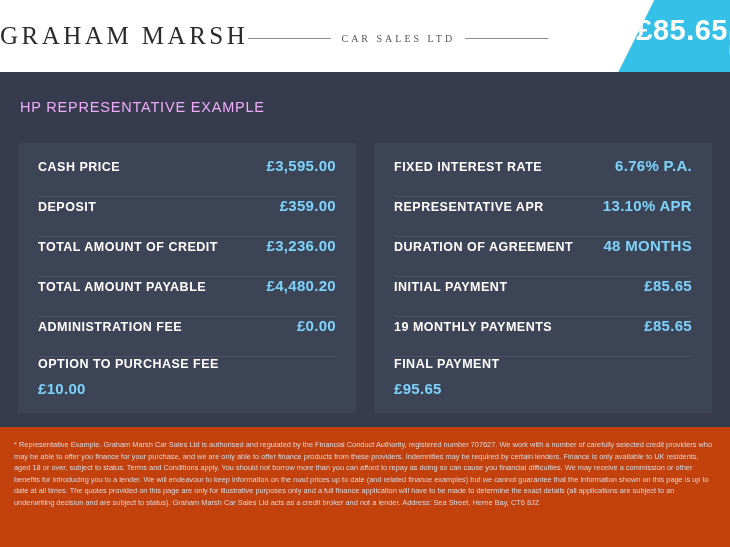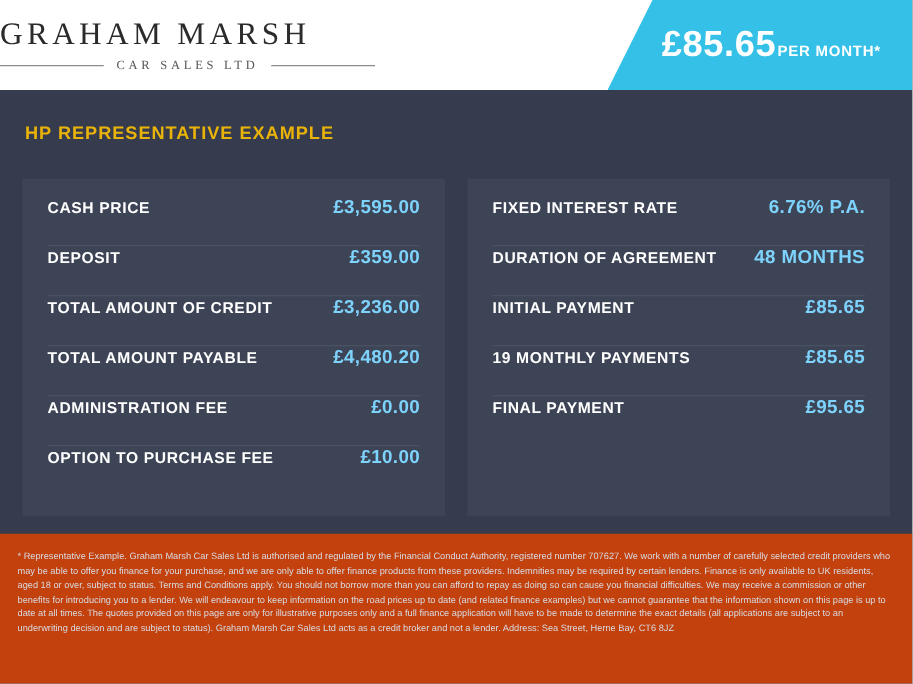--- a/index.html
+++ b/index.html
@@ -21,22 +21,21 @@
   .header {
     position: relative;
     height: 72px;
     background: #ffffff;
     display: flex;
     align-items: stretch;
   }
   .brand {
     flex: 1;
     display: flex;
-    flex-direction: column;
-    align-items: flex-start;
+    align-items: center;
     justify-content: center;
     padding-right: 70px;
   }
   .brand-name {
     font-family: "Liberation Serif", serif;
     font-size: 25px;
     letter-spacing: 3.5px;
     color: #2b2b2b;
     font-weight: normal;
     white-space: nowrap;
@@ -84,44 +83,44 @@
     padding-bottom: 2px;
   }
 
   
   .body-area {
     position: relative;
     padding: 0 18px;
     height: 355px;
   }
   .section-title {
-    color: #eab308;
+    color: #f0abfc;
     font-size: 14.5px;
-    font-weight: bold;
+    font-weight: normal;
     letter-spacing: 0.8px;
     padding: 27px 2px 0 2px;
   }
   .panels {
     display: flex;
     gap: 18px;
     margin-top: 28px;
   }
   .panel {
     flex: 1;
     background: #3d4456;
     padding: 14px 20px 16px 20px;
   }
   .row {
     display: flex;
     align-items: baseline;
     justify-content: space-between;
     height: 40px;
     border-bottom: 1px solid #4a5163;
   }
-  .row:last-child { border-bottom: none; }
+  .row:last-child { border-bottom: none; flex-direction: column; }
   .row-label {
     color: #ffffff;
     font-size: 12.5px;
     font-weight: bold;
     letter-spacing: 0.5px;
     white-space: nowrap;
   }
   .row-value {
     color: #7dd3fc;
     font-size: 15px;
@@ -200,20 +199,24 @@
           <span class="row-value">£10.00</span>
         </div>
       </div>
 
       <div class="panel">
         <div class="row">
           <span class="row-label">FIXED INTEREST RATE</span>
           <span class="row-value">6.76% P.A.</span>
         </div>
         <div class="row">
+          <span class="row-label">REPRESENTATIVE APR</span>
+          <span class="row-value">13.10% APR</span>
+        </div>
+        <div class="row">
           <span class="row-label">DURATION OF AGREEMENT</span>
           <span class="row-value">48 MONTHS</span>
         </div>
         <div class="row">
           <span class="row-label">INITIAL PAYMENT</span>
           <span class="row-value">£85.65</span>
         </div>
         <div class="row">
           <span class="row-label">19 MONTHLY PAYMENTS</span>
           <span class="row-value">£85.65</span>

